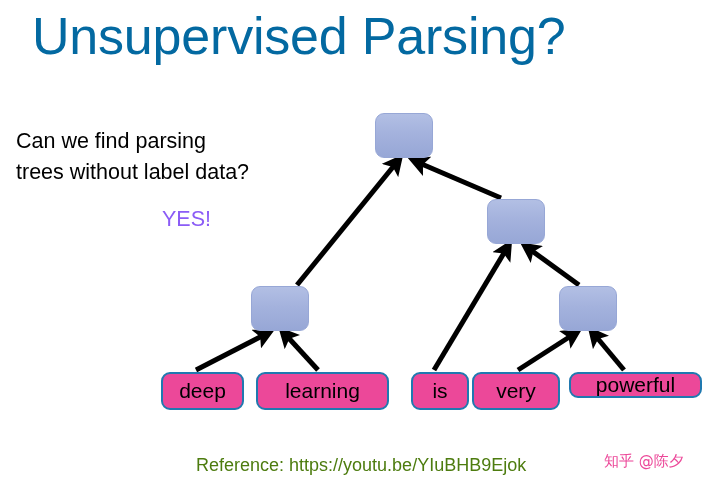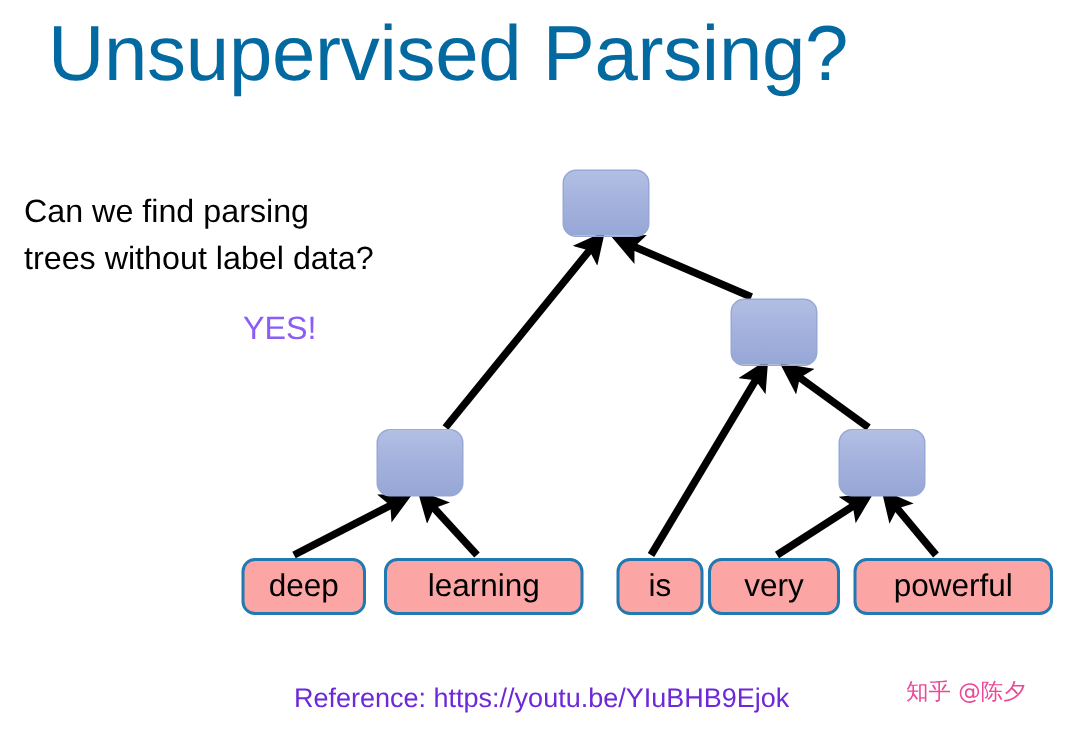--- a/index.html
+++ b/index.html
@@ -66,39 +66,39 @@
     border-radius: 9px;
     background: linear-gradient(to bottom, #b2bfe4 0%, #a4b2dd 45%, #97a7d6 100%);
     border: 1px solid #97a7d6;
     box-sizing: border-box;
   }
 
   
   .leaf-box {
     position: absolute;
     box-sizing: border-box;
-    background: #fca5a5;
+    background: #ec4899;
     border: 2.5px solid #2079b0;
     border-radius: 9px;
     display: flex;
     align-items: center;
     justify-content: center;
     font-size: 21px;
     color: #000000;
     line-height: 1;
     padding-bottom: 2px;
   }
 
   
   #reference-text {
     position: absolute;
     left: 196px;
     top: 455px;
     font-size: 18px;
-    color: #6d28d9;
+    color: #4d7c0f;
     white-space: nowrap;
   }
 
   
   #watermark {
     position: absolute;
     left: 604px;
     top: 452px;
     font-size: 15px;
     color: #ec4899;
@@ -146,21 +146,21 @@
   </div>
   <div class="leaf-box" style="left: 411px; top: 372px; width: 58px; height: 38px;">
     <span>is</span>
   </div>
   <div class="leaf-box" style="left: 256px; top: 372px; width: 133px; height: 38px;">
     <span>learning</span>
   </div>
   <div class="leaf-box" style="left: 472px; top: 372px; width: 88px; height: 38px; text-align: center;">
     <span>very</span>
   </div>
-  <div class="leaf-box" style="left: 569px; top: 372px; width: 133px; height: 38px;">
+  <div class="leaf-box" style="left: 569px; top: 372px; width: 133px; height: 26px;">
     <span>powerful</span>
   </div>
 
   <div id="reference-text">Reference: https://youtu.be/YIuBHB9Ejok</div>
 
   <div id="watermark">知乎 @陈夕</div>
 
 </div>
 
 </body></html>

